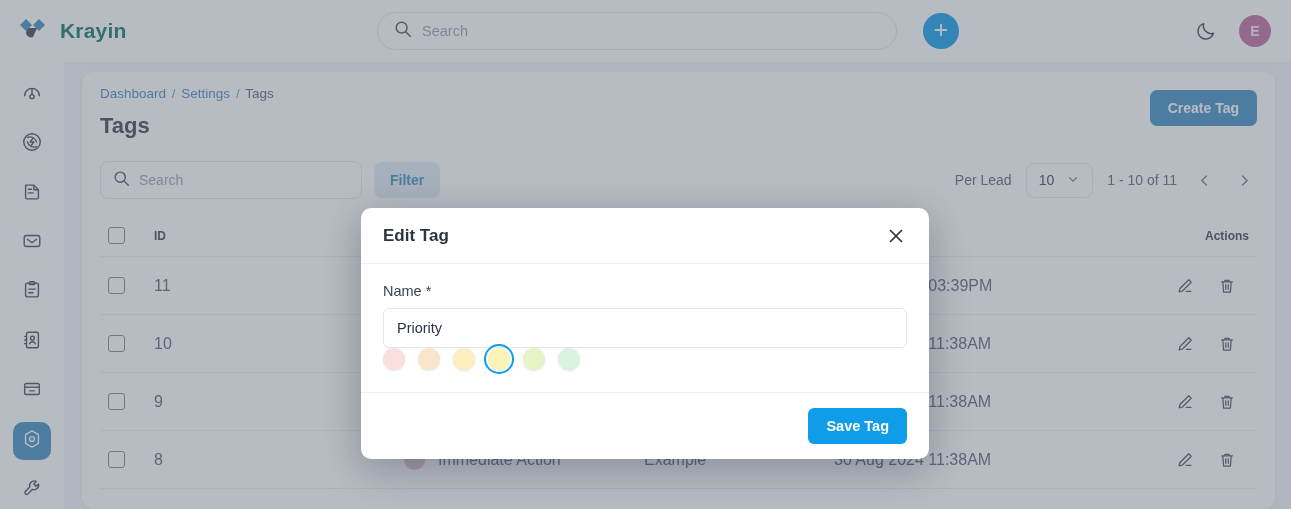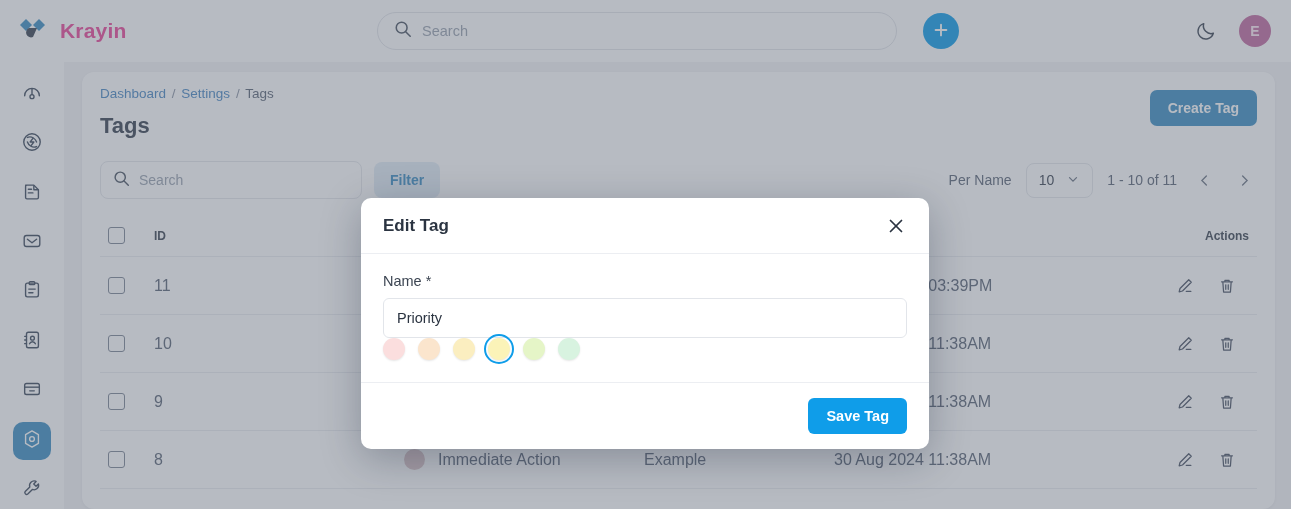--- a/index.html
+++ b/index.html
@@ -13,21 +13,21 @@
   #page-root { position: absolute; inset: 0; }
 
   .topbar {
     position: absolute; top: 0; left: 0; right: 0; height: 62px;
     background: #ffffff;
     display: flex; align-items: center;
     z-index: 2;
   }
   .brand { display: flex; align-items: center; gap: 10px; width: 265px; padding-left: 18px; }
   .brand-logo { width: 32px; height: 30px; position: relative; }
-  .brand-name { font-size: 21px; font-weight: 600; color: #ec4899; letter-spacing: .2px; }
+  .brand-name { font-size: 21px; font-weight: 600; color: #0f766e; letter-spacing: .2px; }
 
   .search-wrap { flex: 0 0 auto; margin-left: 112px; }
   .search-box {
     width: 520px; height: 38px; border: 1px solid #e3e5ea; border-radius: 19px;
     display: flex; align-items: center; gap: 10px; padding: 0 16px;
     background: #fff;
   }
   .search-box input {
     border: 0; outline: 0; font-size: 14.5px; color: #3c4552;
     background: transparent; width: 100%; font-family: inherit;
@@ -133,21 +133,21 @@
   .name-cell { display: flex; align-items: center; }
   .actions { display: flex; gap: 22px; justify-content: flex-end; padding-right: 12px; color: #4a5364; }
   .icon-btn { cursor: pointer; display: flex; }
 
   
   .backdrop {
     position: absolute; inset: 0; background: rgba(96,105,120,.45); z-index: 10;
   }
   .modal {
     position: absolute; z-index: 11;
-    left: 361px; top: 198px; width: 568px;
+    left: 361px; top: 208px; width: 568px;
     background: #fff; border-radius: 10px;
     box-shadow: 0 10px 40px rgba(15,25,45,.28);
     overflow: hidden;
   }
   .modal-head {
     display: flex; align-items: center; justify-content: space-between;
     padding: 17px 22px 16px 22px; border-bottom: 1px solid #eceef2;
   }
   .modal-title { font-size: 17px; font-weight: 700; color: #2b3441; }
   .modal-close { cursor: pointer; color: #2b3441; display: flex; }
@@ -329,21 +329,21 @@
             <svg width="17" height="17" viewBox="0 0 20 20" fill="none" stroke="#4b5563" stroke-width="1.7">
               <circle cx="8.5" cy="8.5" r="6"></circle>
                 <line x1="13" y1="13" x2="18" y2="18" stroke-linecap="round"></line>
             </svg>
           </span>
           <input type="text" placeholder="Search" style="">
         </div>
         <button class="filter-btn">Filter</button>
 
         <div class="pager">
-          <span>Per Name</span>
+          <span>Per Lead</span>
           <div class="perpage-select">
             <span>10</span>
             <span>
               <svg width="14" height="14" viewBox="0 0 20 20" fill="none" stroke="#6b7483" stroke-width="1.8" stroke-linecap="round">
                 <path d="M5 8l5 5 5-5"></path>
               </svg>
             </span>
           </div>
           <span>1 - 10 of 11</span>
           <span class="pg-arrow">

